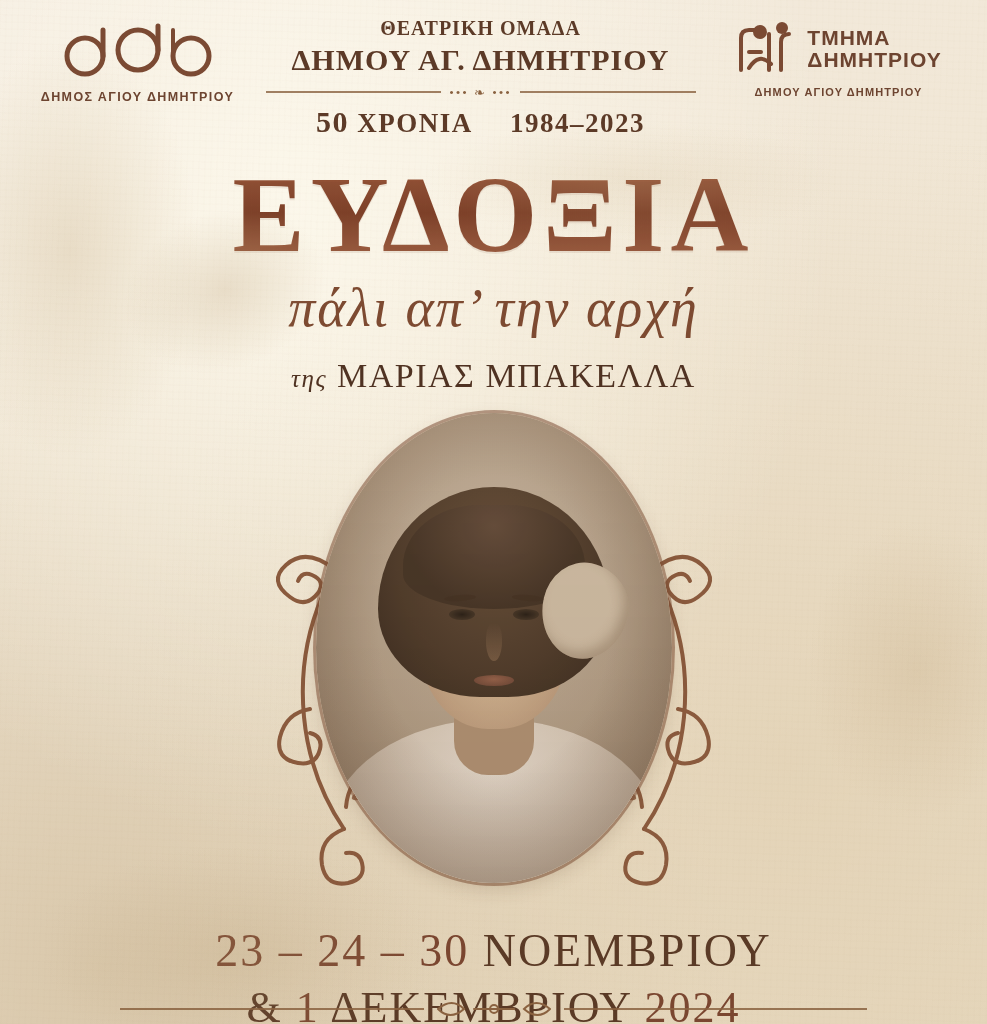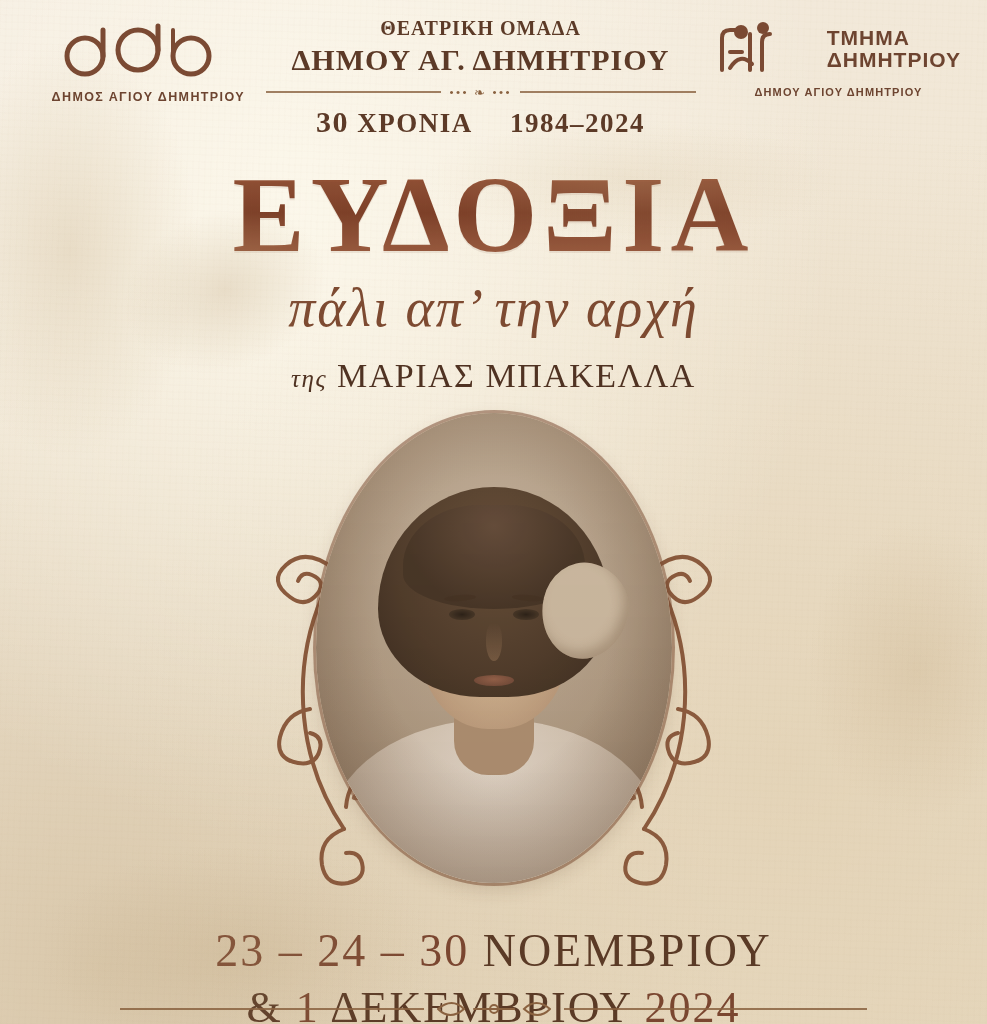--- a/index.html
+++ b/index.html
@@ -60,21 +60,21 @@
     display: flex;
     align-items: flex-start;
     justify-content: space-between;
     padding: 12px 26px 0 30px;
     height: 135px;
     box-sizing: border-box;
   }
 
   .logo-left {
     width: 215px;
-    text-align: right;
+    text-align: center;
     padding-top: 8px;
   }
   .logo-left .mark {
     font-family: "Liberation Serif", serif;
     font-size: 56px;
     line-height: 1;
     color: #7b4a33;
     letter-spacing: 2px;
     font-weight: 700;
   }
@@ -143,21 +143,21 @@
   .header-center .years .gap { display: inline-block; width: 22px; }
 
   .logo-right {
     width: 245px;
     text-align: center;
     padding-top: 6px;
   }
   .logo-right .row {
     display: flex;
     align-items: center;
-    justify-content: space-between;
+    justify-content: center;
     gap: 8px;
   }
   .logo-right .txt {
     text-align: left;
     font-family: "Liberation Sans", sans-serif;
     color: #6d4430;
     font-weight: 700;
     letter-spacing: 1px;
   }
   .logo-right .t1 { font-size: 21px; line-height: 1.05; }
@@ -412,24 +412,24 @@
 
     <div class="header-center">
       <div class="line1">ΘΕΑΤΡΙΚΗ ΟΜΑΔΑ</div>
       <div class="line2">ΔΗΜΟΥ ΑΓ. ΔΗΜΗΤΡΙΟΥ</div>
       <div class="rule-orn">
         <span class="bar"></span>
         <span class="dots">••• ❧ •••</span>
         <span class="bar"></span>
       </div>
       <div class="years">
-        <span class="num">30</span>
+        <span class="num">50</span>
         <span>ΧΡΟΝΙΑ</span>
         <span class="gap"></span>
-        <span>1984–2024</span>
+        <span>1984–2023</span>
       </div>
     </div>
 
     <div class="logo-right">
       <div class="row">
         <span>
           <svg width="64" height="58" viewBox="0 0 64 58" aria-hidden="true">
             <g fill="none" stroke="#7b4a33" stroke-width="4" stroke-linecap="round" stroke-linejoin="round">
               <path d="M6 52 V20 Q6 12 14 12 H26"></path>
               <path d="M34 52 V16"></path>

